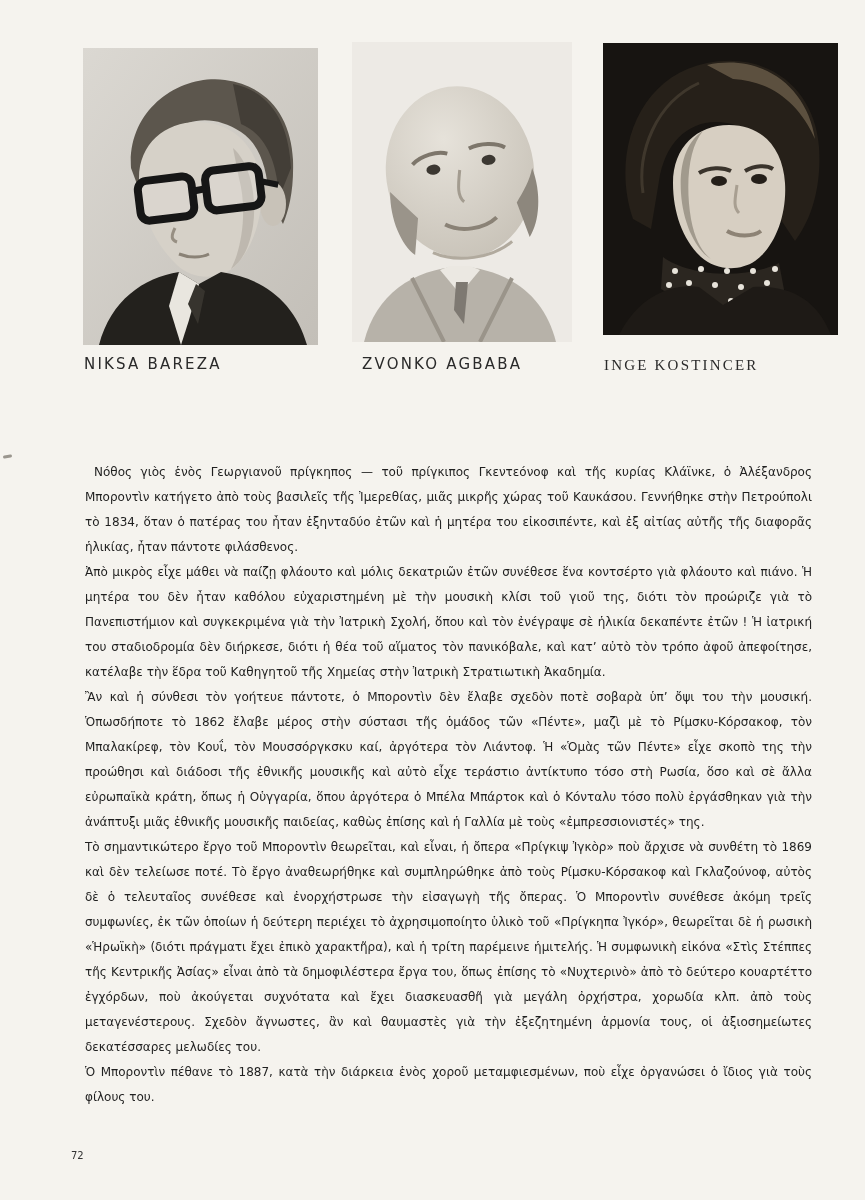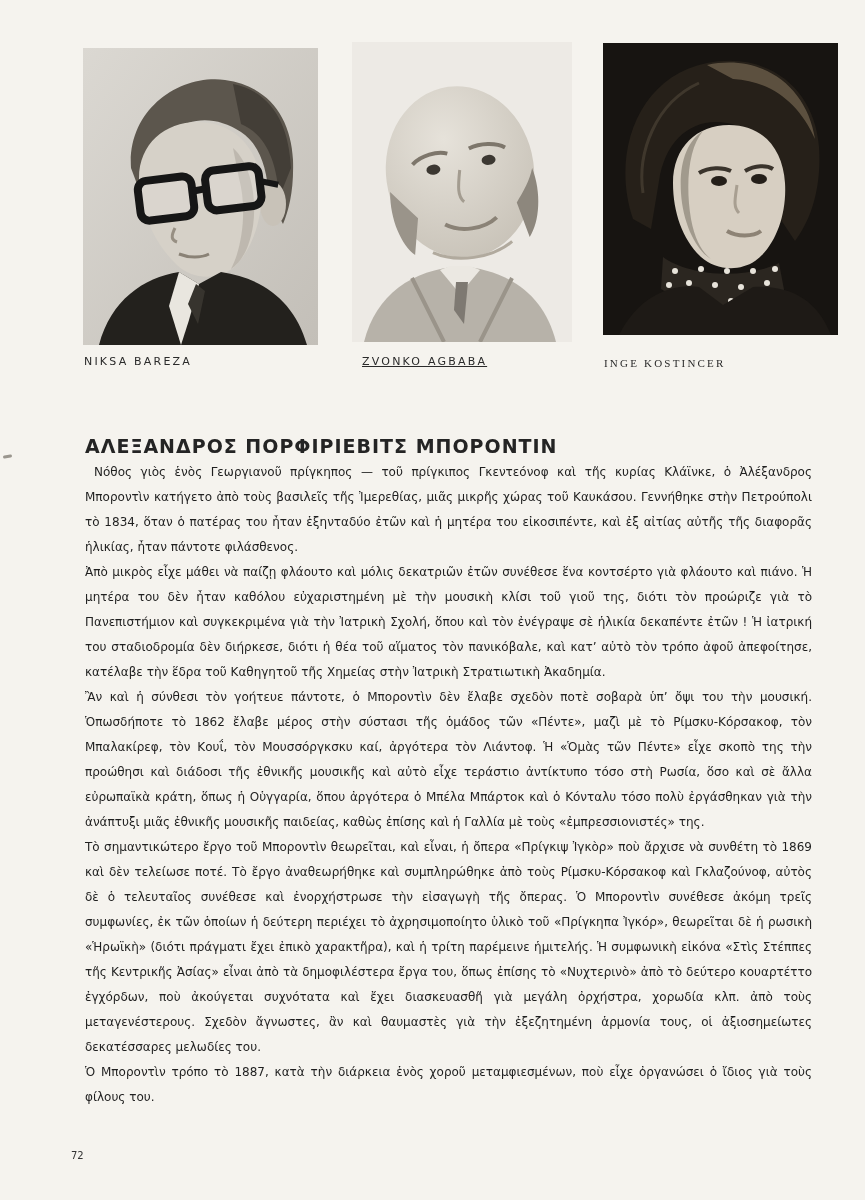--- a/index.html
+++ b/index.html
@@ -7,21 +7,21 @@
     position:relative; width:865px; height:1200px; margin:0 auto;
     background:#f5f3ee;
     font-family:"DejaVu Sans", sans-serif;
     color:#1f1f1f;
     overflow:hidden;
   }
   .photo { position:absolute; overflow:hidden; }
   .photo svg { display:block; width:100%; height:100%; }
   .caption {
     position:absolute;
-    font-size:11px; letter-spacing:2.2px; color:#2a2a2a; white-space:nowrap;
+    font-size:15px; letter-spacing:2.2px; color:#2a2a2a; white-space:nowrap;
   }
   .title {
     position:absolute; left:85px; top:422px;
     font-size:19px; letter-spacing:1px; color:#242424; white-space:nowrap;
   }
   .body {
     position:absolute; left:85px; top:460px; width:727px;
     font-size:12px; line-height:25px; text-align:justify;
     text-justify:inter-word;
   }
@@ -142,30 +142,29 @@
         <circle cx="152" cy="256" r="3"></circle>
           <circle cx="66" cy="242" r="3"></circle>
           <circle cx="168" cy="252" r="3"></circle>
       </g>
 
       <path d="M16,292 C36,252 70,240 96,244 L120,262 L150,244 C186,242 214,256 228,292 Z" fill="#1e1a16"></path>
     </svg>
   </figure>
 
   <figcaption class="caption" style="left:84px; top:355px;">NIKSA BAREZA</figcaption>
-  <figcaption class="caption" style="left:362px; top:355px;text-decoration:underline;">ZVONKO AGBABA</figcaption>
+  <figcaption class="caption" style="left:362px; top:355px;">ZVONKO AGBABA</figcaption>
   <figcaption class="caption" style="left:604px; top:357px;font-family:Liberation Serif, serif;">INGE KOSTINCER</figcaption>
 
-  <h1 class="title">ΑΛΕΞΑΝΔΡΟΣ ΠΟΡΦΙΡΙΕΒΙΤΣ ΜΠΟΡΟΝΤΙΝ</h1>
 
   <section class="body">
     <p class="indent">Νόθος γιὸς ἑνὸς Γεωργιανοῦ πρίγκηπος — τοῦ πρίγκιπος Γκεντεόνοφ καὶ τῆς κυρίας Κλάϊνκε, ὁ Ἀλέξανδρος Μποροντὶν κατήγετο ἀπὸ τοὺς βασιλεῖς τῆς Ἰμερεθίας, μιᾶς μικρῆς χώρας τοῦ Καυκάσου. Γεννήθηκε στὴν Πετρούπολι τὸ 1834, ὅταν ὁ πατέρας του ἦταν ἑξηνταδύο ἐτῶν καὶ ἡ μητέρα του εἰκοσιπέντε, καὶ ἐξ αἰτίας αὐτῆς τῆς διαφορᾶς ἡλικίας, ἦταν πάντοτε φιλάσθενος.</p>
     <p>Ἀπὸ μικρὸς εἶχε μάθει νὰ παίζῃ φλάουτο καὶ μόλις δεκατριῶν ἐτῶν συνέθεσε ἕνα κοντσέρτο γιὰ φλάουτο καὶ πιάνο. Ἡ μητέρα του δὲν ἦταν καθόλου εὐχαριστημένη μὲ τὴν μουσικὴ κλίσι τοῦ γιοῦ της, διότι τὸν προώριζε γιὰ τὸ Πανεπιστήμιον καὶ συγκεκριμένα γιὰ τὴν Ἰατρικὴ Σχολή, ὅπου καὶ τὸν ἐνέγραψε σὲ ἡλικία δεκαπέντε ἐτῶν ! Ἡ ἰατρική του σταδιοδρομία δὲν διήρκεσε, διότι ἡ θέα τοῦ αἵματος τὸν πανικόβαλε, καὶ κατ’ αὐτὸ τὸν τρόπο ἀφοῦ ἀπεφοίτησε, κατέλαβε τὴν ἕδρα τοῦ Καθηγητοῦ τῆς Χημείας στὴν Ἰατρικὴ Στρατιωτικὴ Ἀκαδημία.</p>
     <p>Ἂν καὶ ἡ σύνθεσι τὸν γοήτευε πάντοτε, ὁ Μποροντὶν δὲν ἔλαβε σχεδὸν ποτὲ σοβαρὰ ὑπ’ ὄψι του τὴν μουσική. Ὁπωσδήποτε τὸ 1862 ἔλαβε μέρος στὴν σύστασι τῆς ὁμάδος τῶν «Πέντε», μαζὶ μὲ τὸ Ρίμσκυ-Κόρσακοφ, τὸν Μπαλακίρεφ, τὸν Κουΐ, τὸν Μουσσόργκσκυ καί, ἀργότερα τὸν Λιάντοφ. Ἡ «Ὁμὰς τῶν Πέντε» εἶχε σκοπὸ της τὴν προώθησι καὶ διάδοσι τῆς ἐθνικῆς μουσικῆς καὶ αὐτὸ εἶχε τεράστιο ἀντίκτυπο τόσο στὴ Ρωσία, ὅσο καὶ σὲ ἄλλα εὐρωπαϊκὰ κράτη, ὅπως ἡ Οὑγγαρία, ὅπου ἀργότερα ὁ Μπέλα Μπάρτοκ καὶ ὁ Κόνταλυ τόσο πολὺ ἐργάσθηκαν γιὰ τὴν ἀνάπτυξι μιᾶς ἐθνικῆς μουσικῆς παιδείας, καθὼς ἐπίσης καὶ ἡ Γαλλία μὲ τοὺς «ἐμπρεσσιονιστές» της.</p>
     <p>Τὸ σημαντικώτερο ἔργο τοῦ Μποροντὶν θεωρεῖται, καὶ εἶναι, ἡ ὄπερα «Πρίγκιψ Ἰγκὸρ» ποὺ ἄρχισε νὰ συνθέτη τὸ 1869 καὶ δὲν τελείωσε ποτέ. Τὸ ἔργο ἀναθεωρήθηκε καὶ συμπληρώθηκε ἀπὸ τοὺς Ρίμσκυ-Κόρσακοφ καὶ Γκλαζούνοφ, αὐτὸς δὲ ὁ τελευταῖος συνέθεσε καὶ ἐνορχήστρωσε τὴν εἰσαγωγὴ τῆς ὄπερας. Ὁ Μποροντὶν συνέθεσε ἀκόμη τρεῖς συμφωνίες, ἐκ τῶν ὁποίων ἡ δεύτερη περιέχει τὸ ἀχρησιμοποίητο ὑλικὸ τοῦ «Πρίγκηπα Ἰγκόρ», θεωρεῖται δὲ ἡ ρωσικὴ «Ἡρωϊκὴ» (διότι πράγματι ἔχει ἐπικὸ χαρακτῆρα), καὶ ἡ τρίτη παρέμεινε ἡμιτελής. Ἡ συμφωνικὴ εἰκόνα «Στὶς Στέππες τῆς Κεντρικῆς Ἀσίας» εἶναι ἀπὸ τὰ δημοφιλέστερα ἔργα του, ὅπως ἐπίσης τὸ «Νυχτερινὸ» ἀπὸ τὸ δεύτερο κουαρτέττο ἐγχόρδων, ποὺ ἀκούγεται συχνότατα καὶ ἔχει διασκευασθῆ γιὰ μεγάλη ὀρχήστρα, χορωδία κλπ. ἀπὸ τοὺς μεταγενέστερους. Σχεδὸν ἄγνωστες, ἂν καὶ θαυμαστὲς γιὰ τὴν ἐξεζητημένη ἁρμονία τους, οἱ ἀξιοσημείωτες δεκατέσσαρες μελωδίες του.</p>
-    <p>Ὁ Μποροντὶν τρόπο τὸ 1887, κατὰ τὴν διάρκεια ἑνὸς χοροῦ μεταμφιεσμένων, ποὺ εἶχε ὀργανώσει ὁ ἴδιος γιὰ τοὺς φίλους του.</p>
+    <p>Ὁ Μποροντὶν πέθανε τὸ 1887, κατὰ τὴν διάρκεια ἑνὸς χοροῦ μεταμφιεσμένων, ποὺ εἶχε ὀργανώσει ὁ ἴδιος γιὰ τοὺς φίλους του.</p>
   </section>
 
   <div class="pagenum">72</div>
 
   <div class="speck"></div>
 
 </main>
 
 </body></html>

